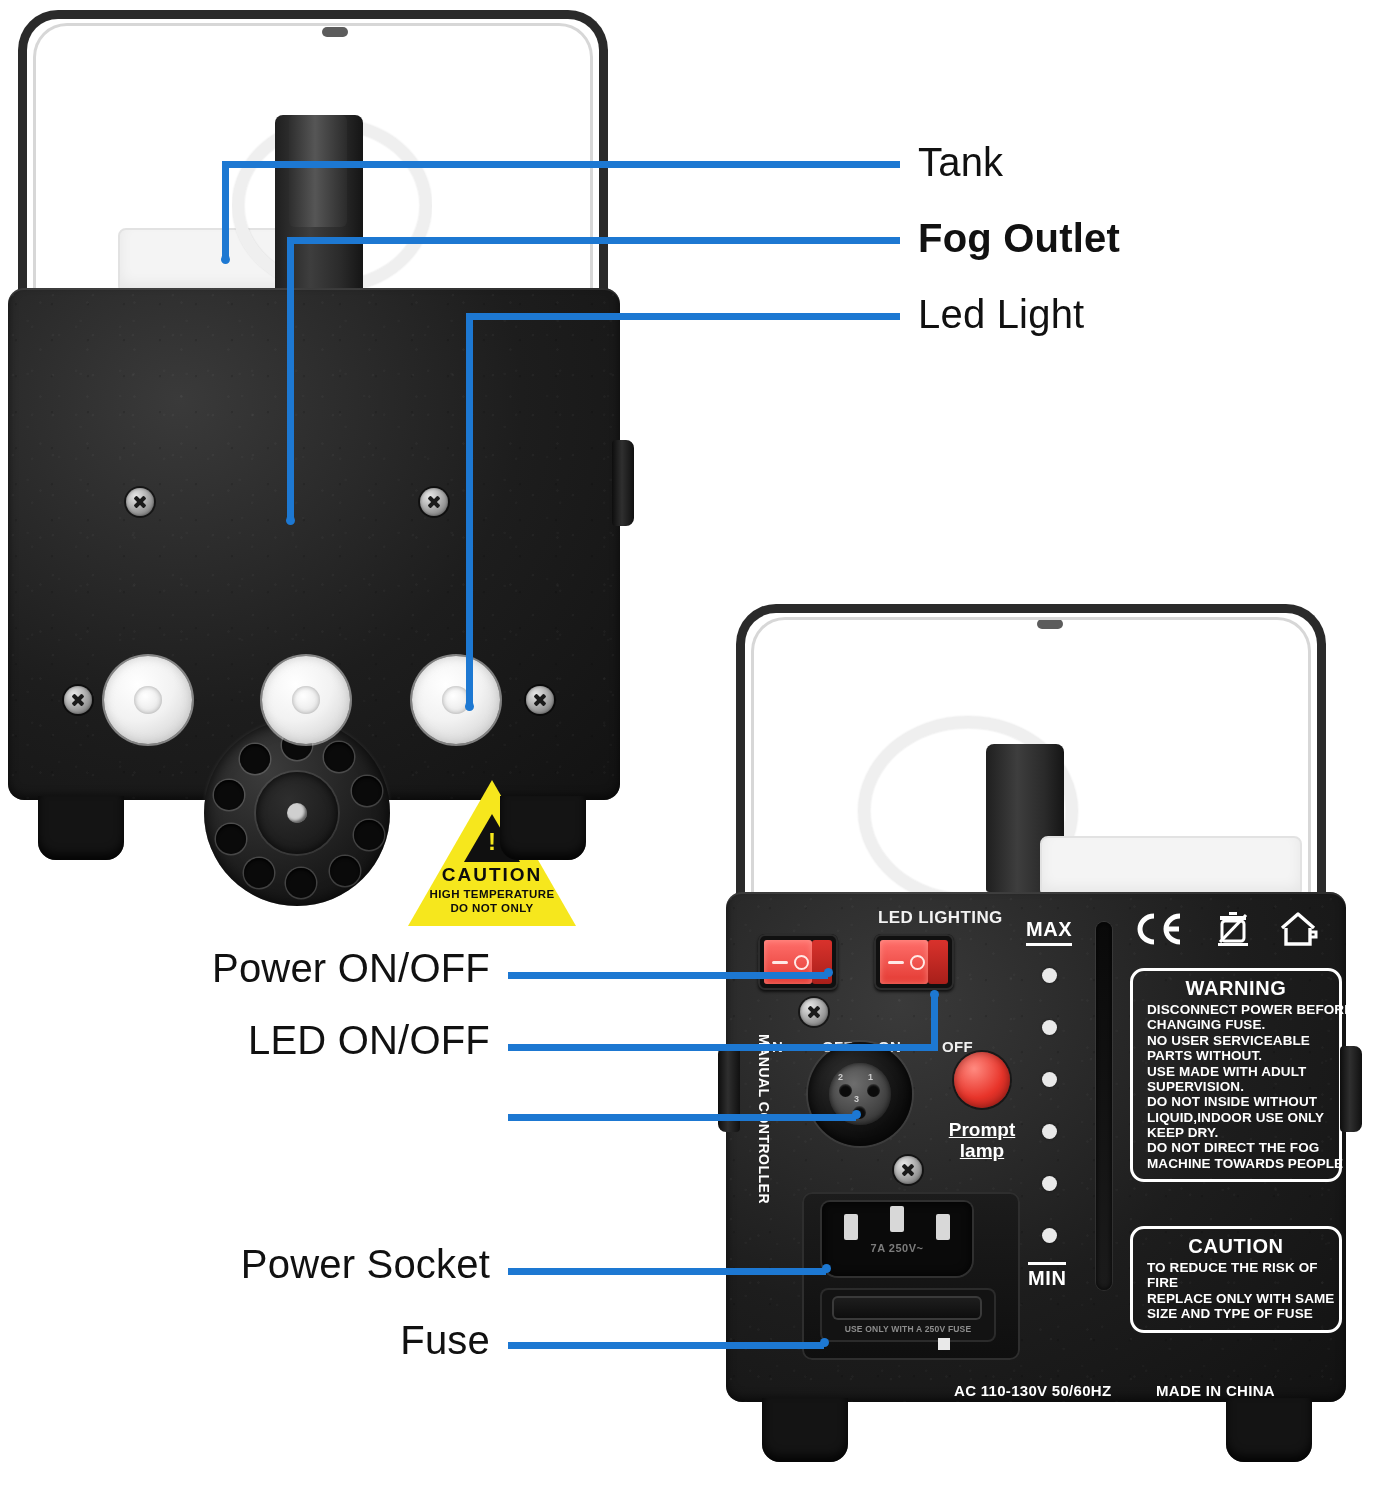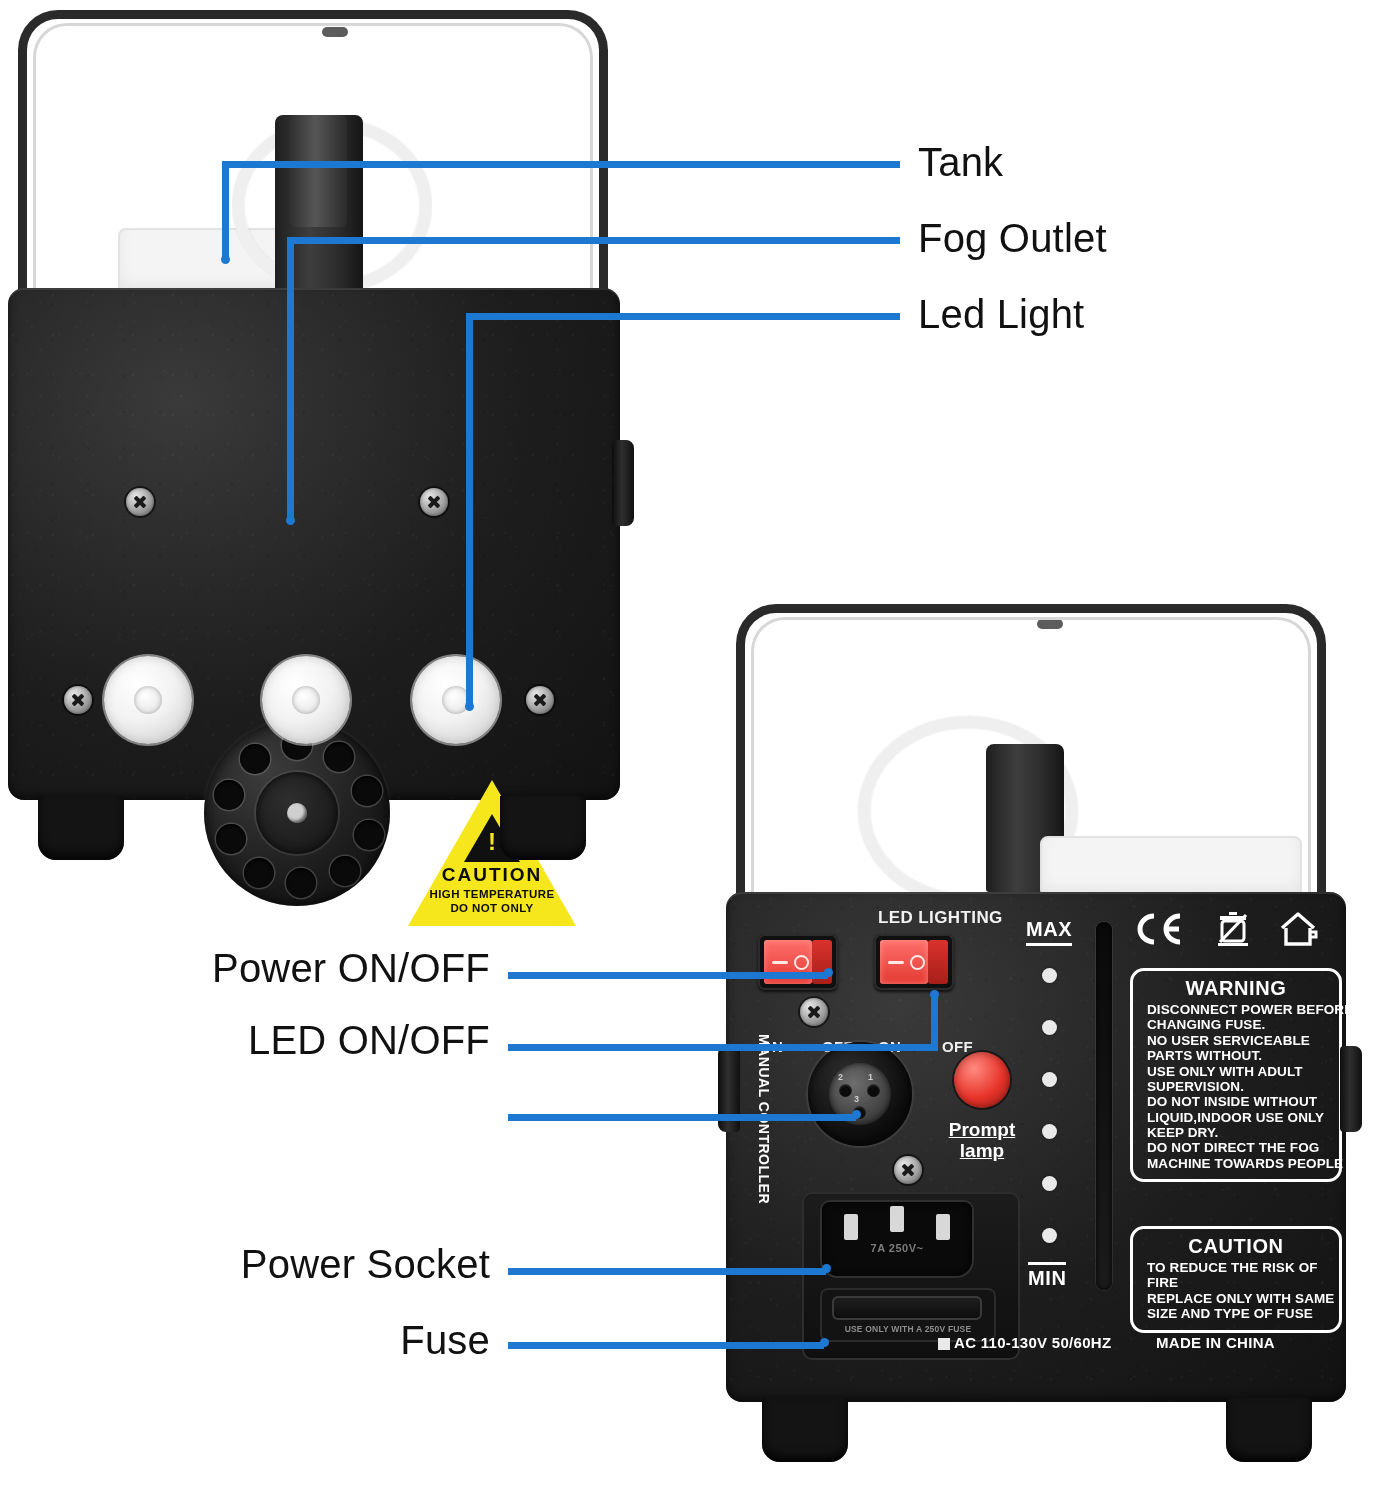--- a/index.html
+++ b/index.html
@@ -307,21 +307,21 @@
     position:absolute; border:3px solid #ffffff; border-radius:14px;
     color:#ffffff; padding:6px 8px 8px 8px;
   }
   .notice .ntitle {
     text-align:center; font-weight:700; font-size:20px; letter-spacing:.6px; margin-bottom:2px;
   }
   .notice .nline {
     font-weight:700; font-size:13.5px; letter-spacing:.1px; line-height:1.14; white-space:nowrap;margin-left:6px;
   }
 
-  .bottomtxt { position:absolute; color:#ffffff; font-weight:700; font-size:15px; letter-spacing:.3px; white-space:nowrap; }
+  .bottomtxt { position:absolute; color:#ffffff; font-weight:700; font-size:15px; letter-spacing:.3px; white-space:nowrap;margin-top:48px; }
   .acbox { position:absolute; width:12px; height:12px; background:#e9e9e9; }
 </style>
 </head>
 <body>
 
 <div class="stage">
 
   <div class="m1">
 
     <div class="handle">
@@ -478,21 +478,21 @@
           </svg>
         </span>
       </div>
 
       <div class="notice" style="left:404px; top:76px; width:212px;">
         <div class="ntitle">WARNING</div>
         <div class="nline">DISCONNECT POWER BEFORE</div>
         <div class="nline">CHANGING FUSE.</div>
         <div class="nline">NO USER SERVICEABLE</div>
         <div class="nline">PARTS WITHOUT.</div>
-        <div class="nline">USE ONLY  WITH  ADULT</div>
+        <div class="nline">USE MADE  WITH  ADULT</div>
         <div class="nline">SUPERVISION.</div>
         <div class="nline">DO NOT INSIDE WITHOUT</div>
         <div class="nline">LIQUID,INDOOR  USE ONLY</div>
         <div class="nline">KEEP DRY.</div>
         <div class="nline">DO NOT DIRECT THE FOG</div>
         <div class="nline">MACHINE TOWARDS PEOPLE</div>
       </div>
 
       <div class="notice" style="left:404px; top:334px; width:212px;">
         <div class="ntitle">CAUTION</div>
@@ -508,21 +508,21 @@
     </div>
 
     <div class="side-knob" style="left:0px;  top:450px; border-radius:8px 4px 4px 8px;"></div>
     <div class="side-knob" style="left:622px; top:450px;"></div>
 
     <div class="foot" style="left:44px;  top:802px;"></div>
     <div class="foot" style="left:508px; top:802px;"></div>
   </div>
 
   <div class="callout" style="left:918px; top:142px;">Tank</div>
-  <div class="callout" style="left:918px; top:218px;">Fog Outlet</div>
+  <div class="callout" style="left:918px; top:218px;font-weight:bold;">Fog Outlet</div>
   <div class="callout" style="left:918px; top:294px;">Led Light</div>
 
   <div class="callout right-al" style="left:0px;   top:948px;  width:490px;">Power ON/OFF</div>
   <div class="callout right-al" style="left:0px;   top:1020px; width:490px;">LED ON/OFF</div>
   <div class="callout right-al" style="left:0px;   top:1244px; width:490px;">Power Socket</div>
   <div class="callout right-al" style="left:0px;   top:1320px; width:490px;">Fuse</div>
 
   <div class="lead-h" style="left:222px; top:161px; width:678px;"></div>
   <div class="lead-v" style="left:222px; top:161px; height:100px;"></div>
   <div class="lead-dot" style="left:221px; top:255px;"></div>

